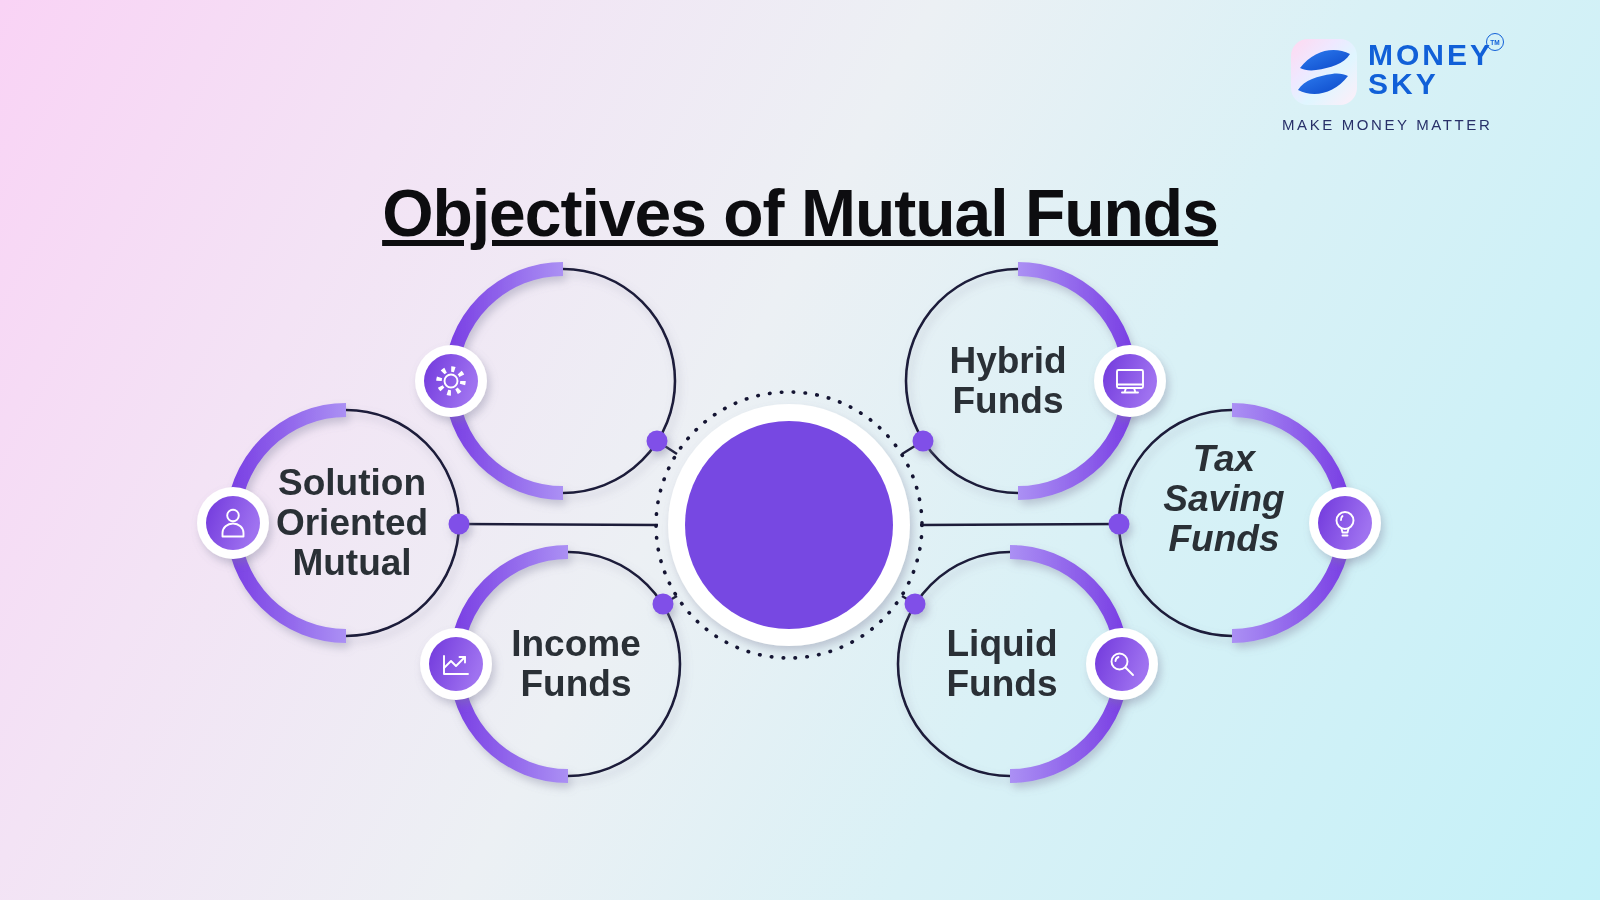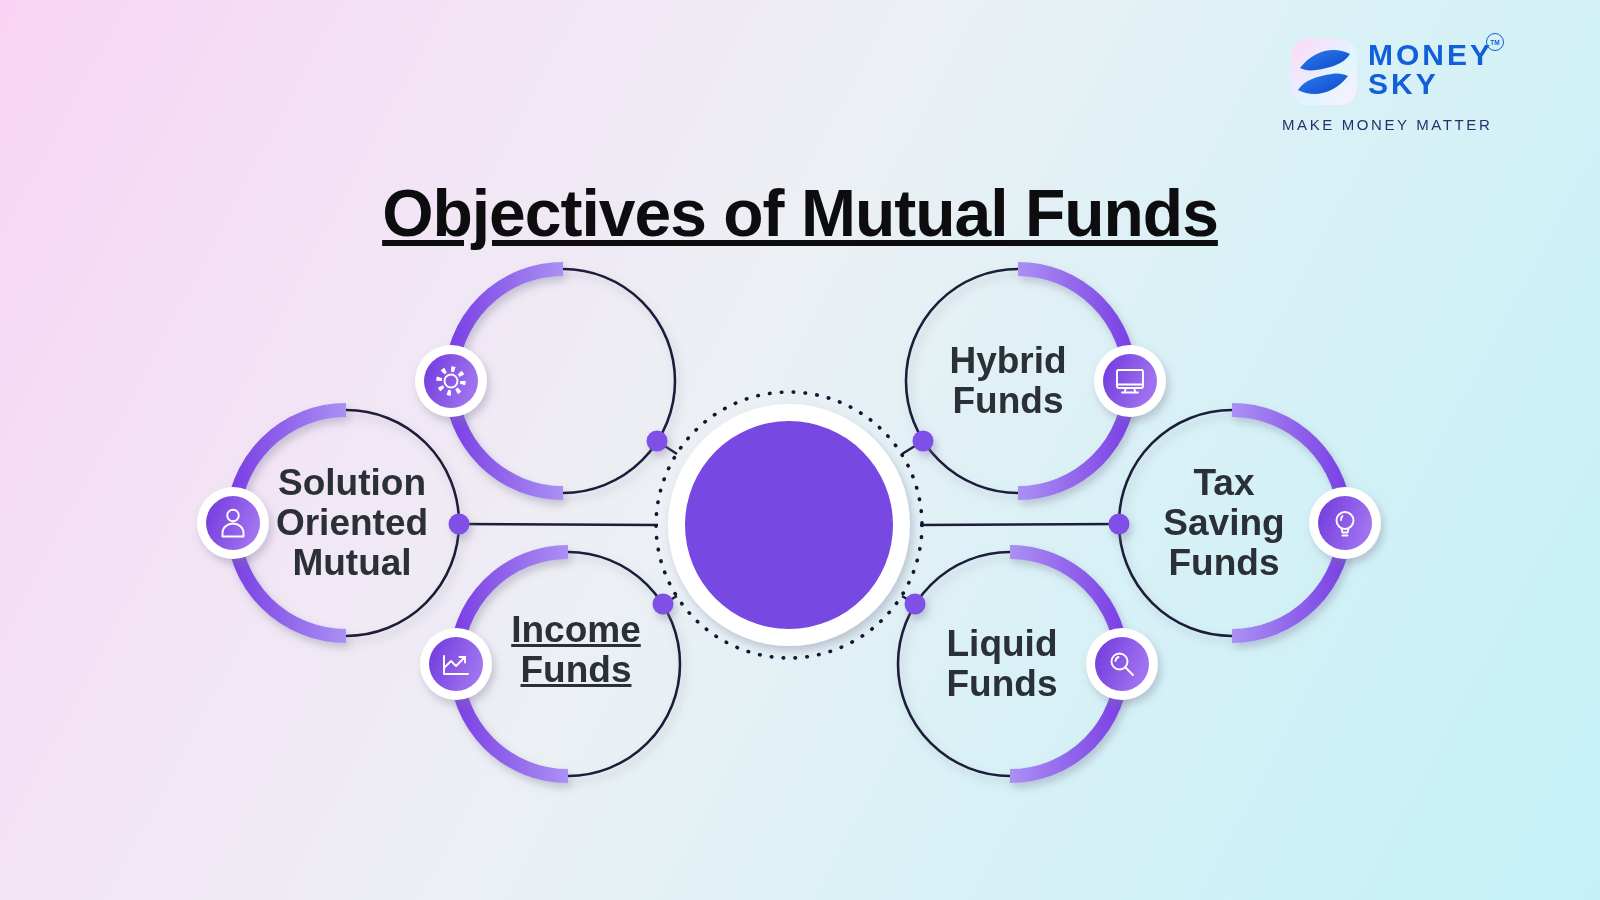--- a/index.html
+++ b/index.html
@@ -182,23 +182,23 @@
       <circle class="node-dot" cx="657" cy="441" r="10.5"></circle>
       <circle class="node-dot" cx="459" cy="524" r="10.5"></circle>
       <circle class="node-dot" cx="663" cy="604" r="10.5"></circle>
       <circle class="node-dot" cx="923" cy="441" r="10.5"></circle>
       <circle class="node-dot" cx="1119" cy="524" r="10.5"></circle>
       <circle class="node-dot" cx="915" cy="604" r="10.5"></circle>
     </g>
   </svg>
 
   <div class="node-label" style="left:267px;top:453px;">Solution Oriented Mutual</div>
-  <div class="node-label" style="left:491px;top:580px;text-decoration:underline;">Income Funds</div>
+  <div class="node-label" style="left:491px;top:594px;">Income Funds</div>
   <div class="node-label" style="left:923px;top:311px;">Hybrid Funds</div>
-  <div class="node-label" style="left:1139px;top:453px;">Tax Saving Funds</div>
+  <div class="node-label" style="left:1139px;top:429px;font-style:italic;">Tax Saving Funds</div>
   <div class="node-label" style="left:917px;top:594px;">Liquid Funds</div>
 
   <div class="brand">
     <svg class="brand-icon" width="68" height="68" viewBox="0 0 68 68">
       <rect x="1" y="1" width="66" height="66" rx="17" fill="url(#logoGrad)"></rect>
       <path d="M10 30 C 24 12, 44 8, 60 16 C 54 26, 40 30, 26 32 C 20 33, 14 32, 10 30 Z" fill="url(#logoBlue)"></path>
       <path d="M58 38 C 44 56, 24 60, 8 52 C 14 42, 28 38, 42 36 C 48 35, 54 36, 58 38 Z" fill="url(#logoBlue)"></path>
     </svg>
     <div class="brand-text">
       <div>MONEY</div>

